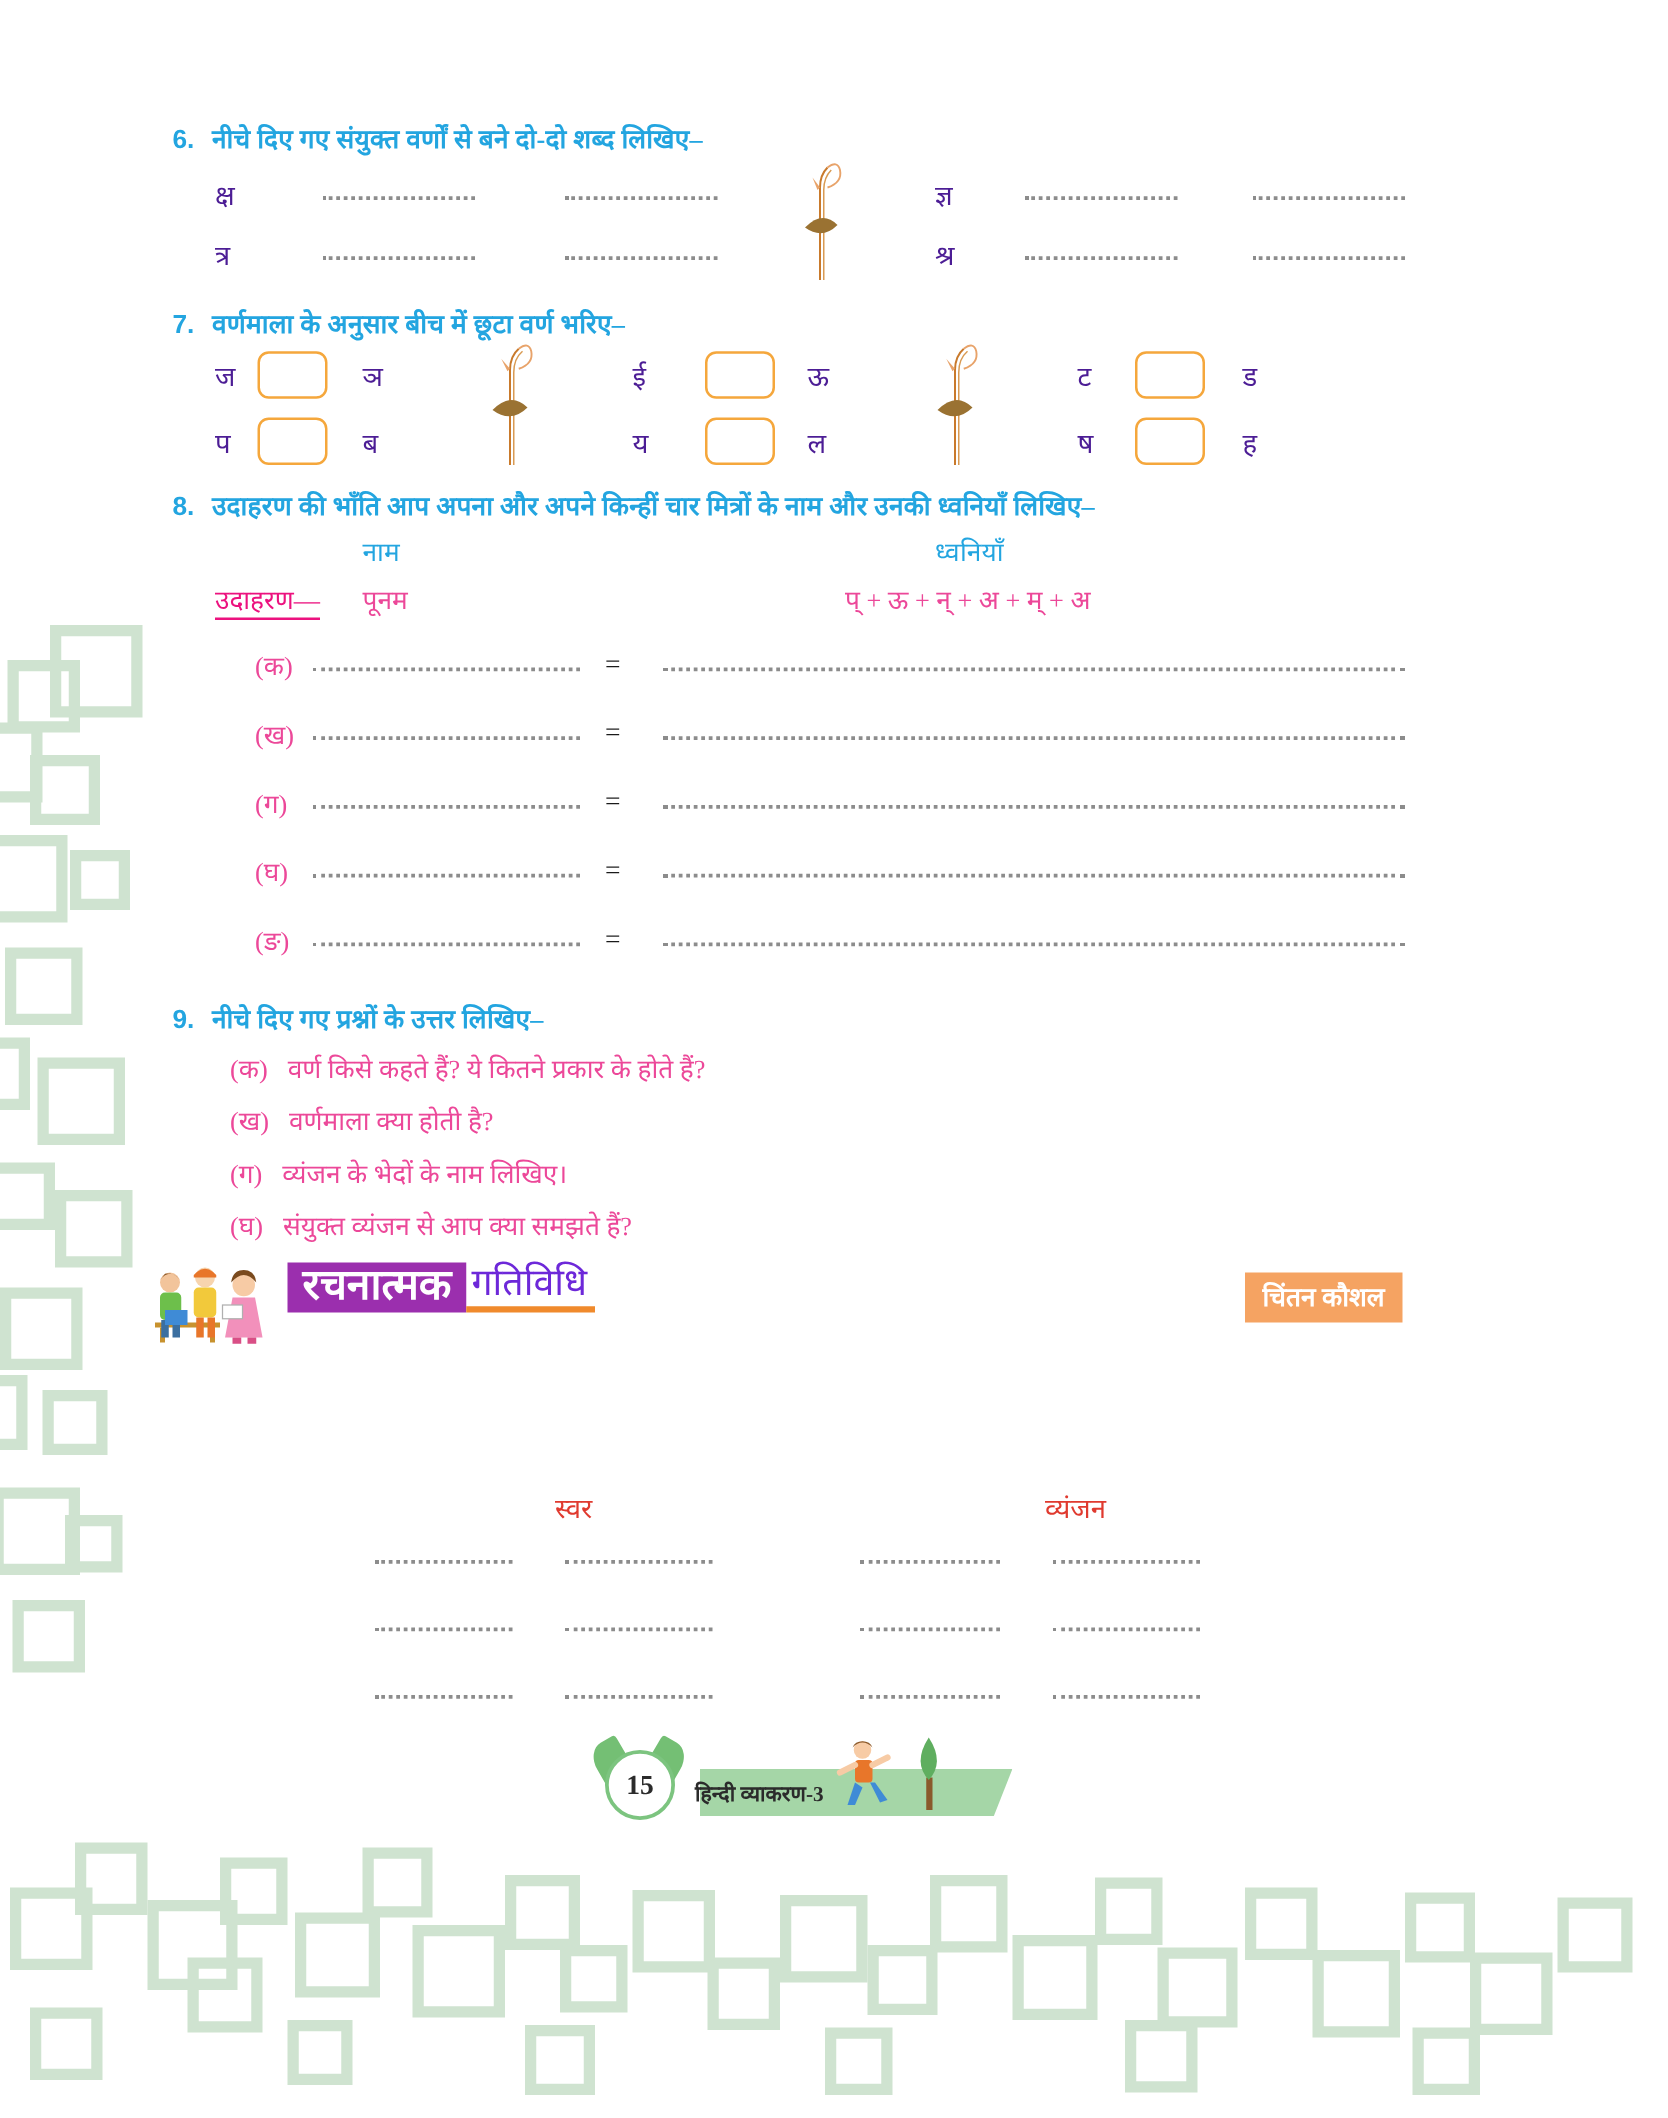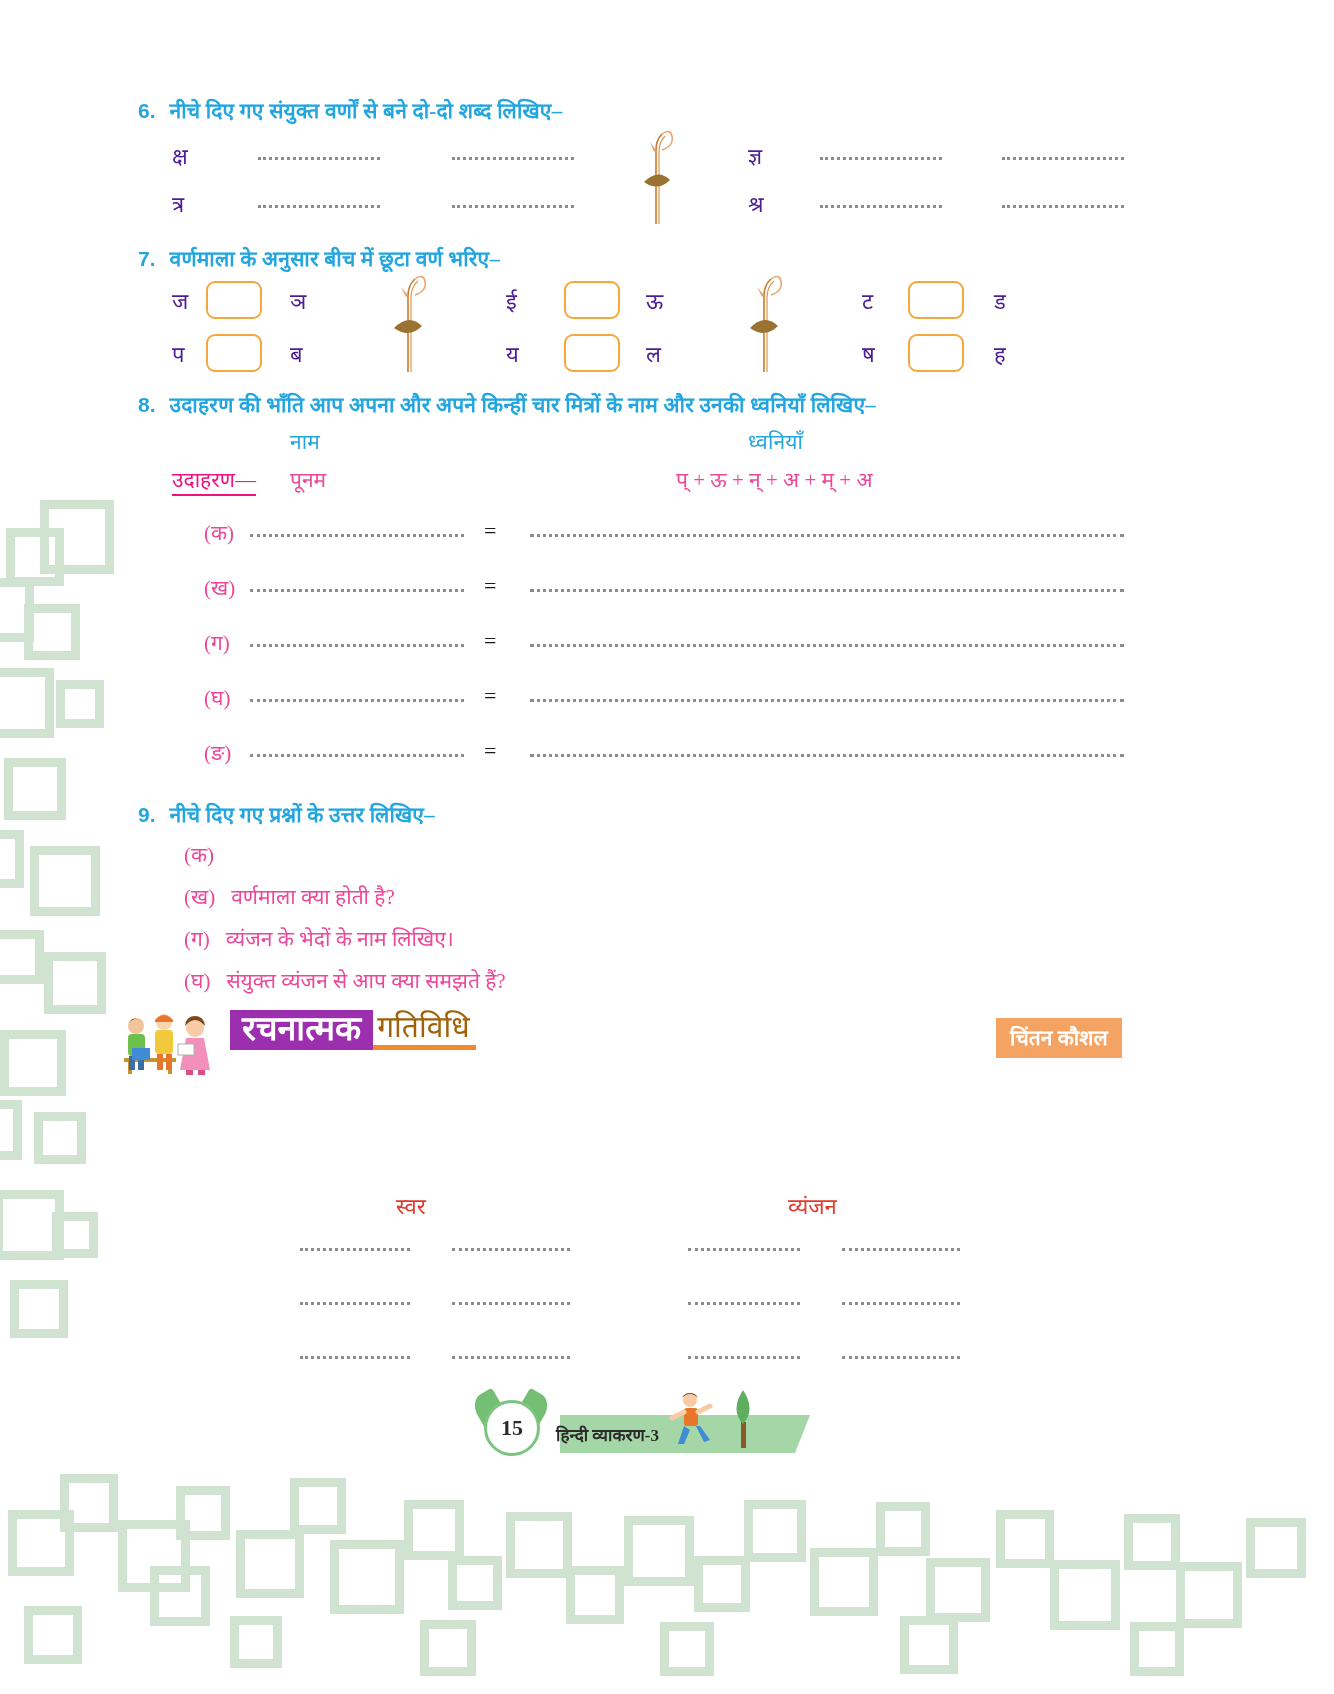--- a/index.html
+++ b/index.html
@@ -71,21 +71,21 @@
     font-size: 34px;
     color: #ffffff;
     background: #9b2fae;
     padding: 1px 12px 3px 12px;
     display: inline-block;
     line-height: 1.05;
   }
   .banner-2 {
     font-family: "Liberation Serif", serif;
     font-size: 30px;
-    color: #a16207;
+    color: #6d28d9;
     display: inline-block;
     border-bottom: 5px solid #f08a2c;
     padding: 0 6px 2px 4px;
     line-height: 1.05;
   }
   .skill-badge {
     position: absolute;
     background: #f5a362;
     color: #ffffff;
     font-family: "Liberation Serif", serif;
@@ -93,20 +93,21 @@
     font-size: 21px;
     padding: 5px 14px 7px 14px;
     white-space: nowrap;
   }
 
   
   .red-head {
     color: #e03a2f;
     font-size: 22px;
     font-family: Liberation Serif, serif;
+    margin-left: 48px;
   }
 
   
   .footer-ribbon {
     position: absolute;
     left: 560px; top: 1415px;
     width: 250px; height: 38px;
     background: #a5d6a7;
     clip-path: polygon(0 0, 100% 0, 94% 100%, 0 100%);
   }
@@ -301,20 +302,21 @@
   <div class="abs hi eq" style="left:484px; top:738px;">=</div>
   <div class="abs dots" style="left:530px; top:754px; width:594px;"></div>
 
   <div class="abs" style="left:138px; top:800px; display:flex; gap:14px; align-items:baseline;">
     <span class="num">9.</span>
     <span class="blue-q hi">नीचे दिए गए प्रश्नों के उत्तर लिखिए–</span>
   </div>
 
   <div class="abs" style="left:184px; top:840px; display:flex; gap:16px;">
     <span class="hi blk">(क)</span>
+    <span class="hi blk">वर्ण किसे कहते हैं? ये कितने प्रकार के होते हैं?</span>
   </div>
   <div class="abs" style="left:184px; top:882px; display:flex; gap:16px;">
     <span class="hi blk">(ख)</span>
     <span class="hi blk">वर्णमाला क्या होती है?</span>
   </div>
   <div class="abs" style="left:184px; top:924px; display:flex; gap:16px;">
     <span class="hi blk">(ग)</span>
     <span class="hi blk">व्यंजन के भेदों के नाम लिखिए।</span>
   </div>
   <div class="abs" style="left:184px; top:966px; display:flex; gap:16px;">

